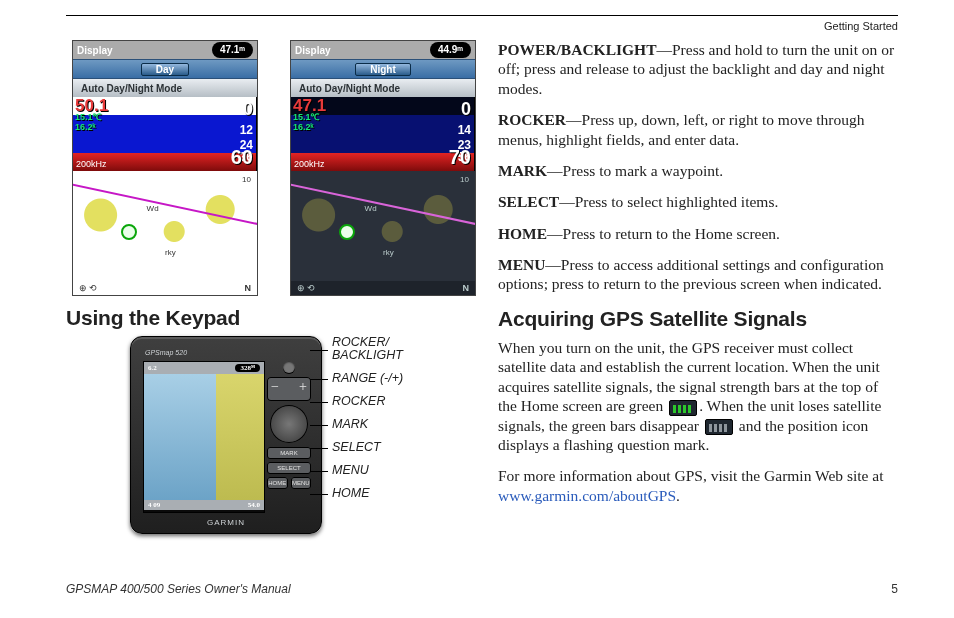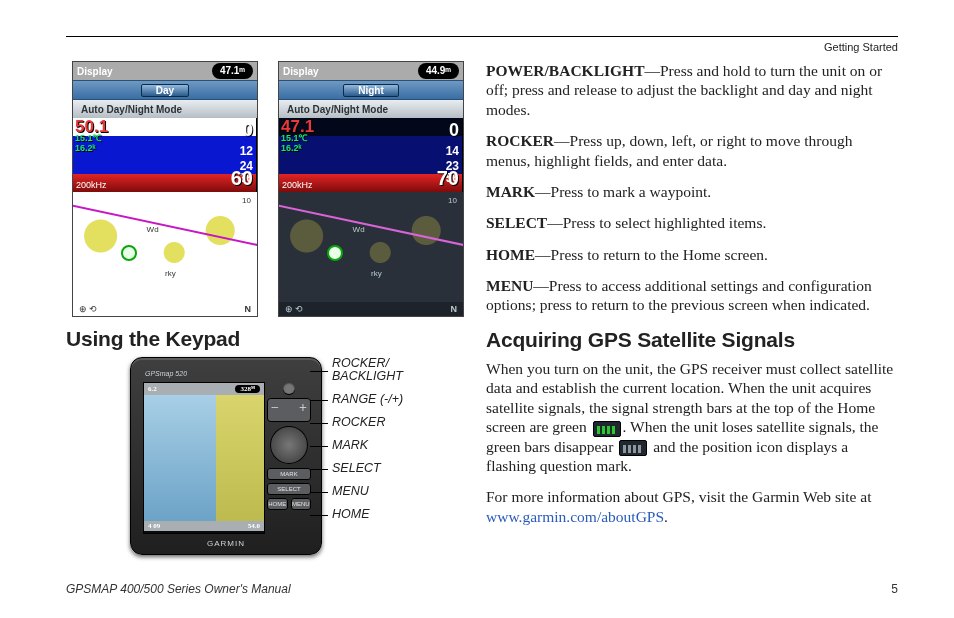--- a/index.html
+++ b/index.html
@@ -6,21 +6,21 @@
     margin: 0;
     width: 954px;
     height: 618px;
     font-family: "Times New Roman", Times, serif;
     background: #fff;
     color: #222;
     position: relative;
     overflow: hidden;
   }
   .page {
-    padding: 36px 56px 0 66px;
+    padding: 15px 56px 0 66px;
   }
   .header-bar {
     border-top: 1px solid #000;
     padding-top: 4px;
     text-align: right;
     font-family: Arial, Helvetica, sans-serif;
     font-size: 11px;
     margin-bottom: 8px;
   }
   .columns {
@@ -44,21 +44,21 @@
     font-weight: 700;
     font-size: 21px;
     letter-spacing: -0.2px;
     margin: 10px 0 6px 0;
   }
   .left-col h2 { margin-top: 10px; }
 
   
   .shots {
     display: flex;
-    gap: 20px;
+    gap: 32px;
     padding-left: 6px;
   }
   .shot {
     width: 184px;
     height: 254px;
     border: 1px solid #444;
     background: #dce3ea;
     position: relative;
     font-family: Arial, Helvetica, sans-serif;
   }

